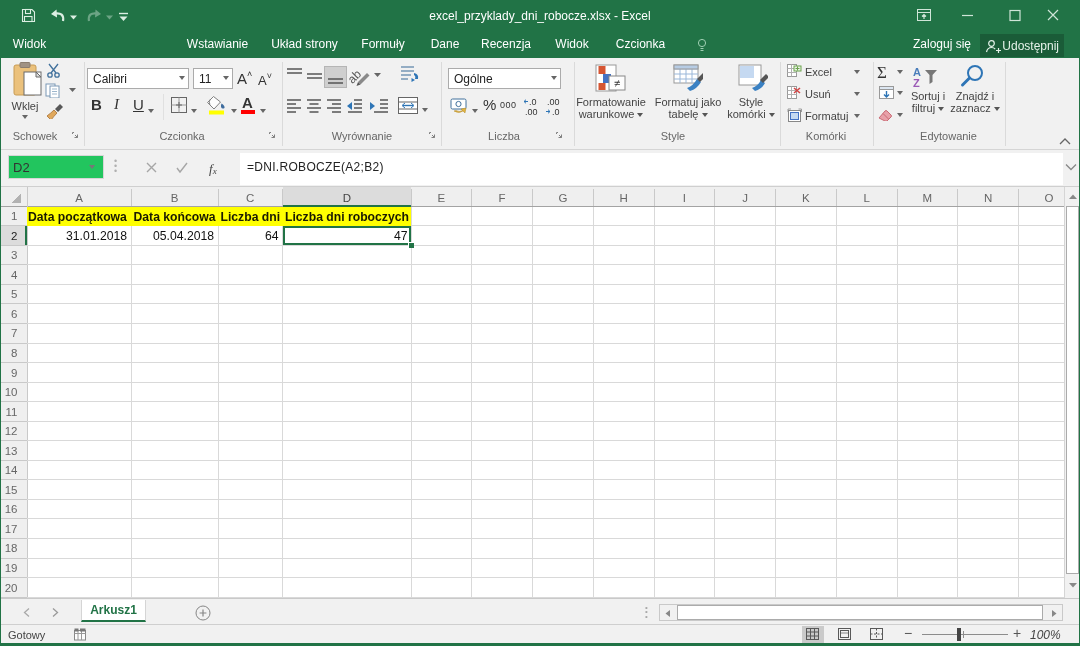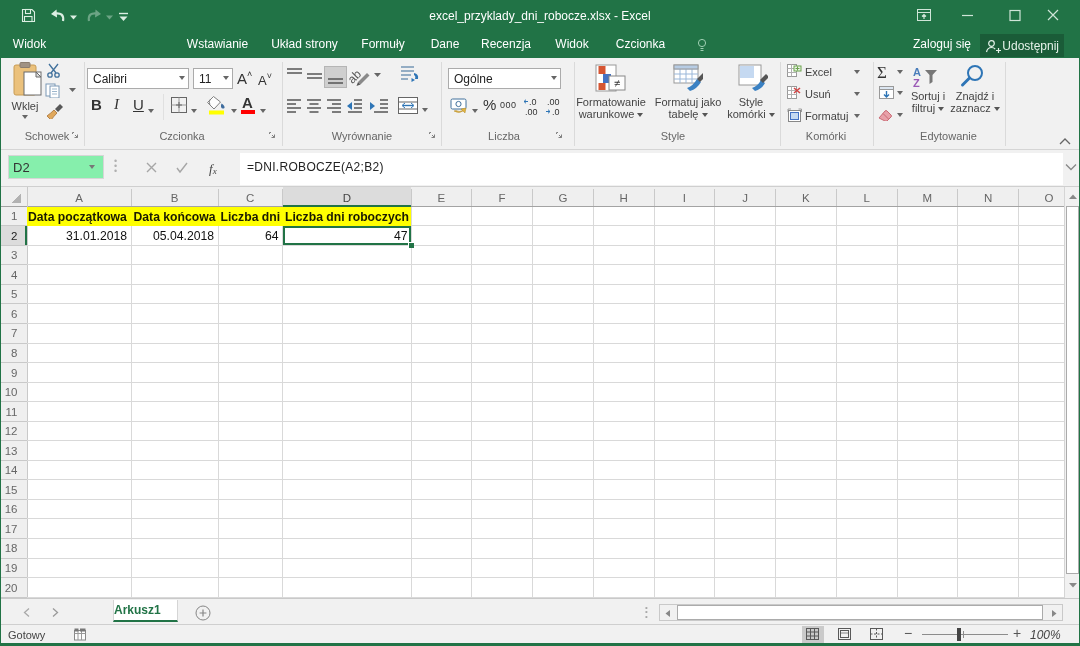--- a/index.html
+++ b/index.html
@@ -116,21 +116,21 @@
     <rect x="1" y="1" width="9" height="12" fill="#fff" stroke="#7b98b5"></rect>
     <rect x="5" y="3" width="9" height="12" fill="#fff" stroke="#7b98b5"></rect>
     <path d="M7 6 h5 M7 8.5 h5 M7 11 h5" stroke="#9db6cc"></path>
     <path d="M24 5 l3.5 4 3.5 -4 z" fill="#666"></path>
   </g>
 </svg>
 <svg class="abs" style="left:44px;top:45px" width="20" height="16" viewBox="0 0 20 16">
   <path d="M2 13 q4 -3 7 -6 l3 3 q-3 3 -6 7 z" fill="#e0a85c" stroke="#b5834a"></path>
   <path d="M10 6 l5 -5 3 3 -5 5 z" fill="#585858"></path>
 </svg>
-<div class="glabel" style="left:34px;margin-left:12px;">Schowek</div>
+<div class="glabel" style="left:34px;">Schowek</div>
 <svg class="launch" style="left:70px;" viewBox="0 0 10 10">
         <g stroke="#808080" fill="none">
           <path d="M1 1 h-0 M1 3 v-2 h2 M8 6 v2 h-2 M3 3 l3 3 M6 3 v3 h-3" opacity="0"></path>
           <path d="M1.5 3 v-1.5 h1.5 M3.5 6.5 h3 v-3 M4 4 l2.5 2.5"></path>
         </g>
       </svg>
 <div class="gsep" style="left:83px;"></div>
 
 <div class="abs" style="left:86px;top:10px;width:102px;height:21px;background:#fff;border:1px solid #ababab;font-size:12px;color:#222;line-height:20px;padding-left:5px;">Calibri</div>
 <div class="ddA" style="left:178px;top:18px;"></div>
@@ -331,21 +331,21 @@
 <div class="abs btxt" style="left:944px;top:32px;width:60px;text-align:center;">Znajdź i<br>zaznacz <span class="dd" style="border-top-color:#555"></span></div>
 <div class="glabel" style="left:938px;padding-left:19px;">Edytowanie</div>
 <div class="gsep" style="left:1004px;"></div>
 <svg class="abs" style="left:1058px;top:80px" width="12" height="8" viewBox="0 0 12 8">
         <path d="M1 6 l5 -5 5 5" stroke="#666" fill="none" stroke-width="1.3"></path>
       </svg>
 
 </div>
 
 <div id="fbar">
-<div class="abs" style="left:7px;top:4px;width:96px;height:24px;background:#86efac;border:1px solid #d6d6d6;font-size:13px;color:#333;line-height:23px;padding-left:4px;">D2</div>
+<div class="abs" style="left:7px;top:4px;width:96px;height:24px;background:#22c55e;border:1px solid #d6d6d6;font-size:13px;color:#333;line-height:23px;padding-left:4px;">D2</div>
 <div class="ddA" style="left:88px;top:14px;border-top-color:#777"></div>
 <div class="abs" style="left:113px;top:8px;color:#b0b0b0;font-size:9px;line-height:5px;">•<br>•<br>•</div>
 <svg class="abs" style="left:144px;top:9px" width="90" height="16" viewBox="0 0 90 16">
   <path d="M2 3 l9 9 M11 3 l-9 9" stroke="#a6a6a6" stroke-width="1.4"></path>
   <path d="M32 8 l3 4 7 -9" stroke="#a6a6a6" stroke-width="1.4" fill="none"></path>
   <text x="64" y="13" font-size="13" font-style="italic" fill="#444" font-family="Liberation Serif">f<tspan dy="1" font-size="9">x</tspan></text>
 </svg>
 <div class="abs" style="left:239px;top:2px;width:823px;height:32px;background:#fff;"></div>
 <div class="abs" style="left:246px;top:9px;font-size:12px;letter-spacing:0.3px;color:#222;">=DNI.ROBOCZE(A2;B2)</div>
 <svg class="abs" style="left:1064px;top:12px" width="12" height="9" viewBox="0 0 12 9">
@@ -493,21 +493,21 @@
 <svg class="abs" style="left:3px;top:395px" width="10" height="7" viewBox="0 0 10 7">
         <path d="M1 1 l4 4.5 4 -4.5 z" fill="#888"></path>
       </svg>
 </div>
 
 <div id="sheetbar">
 <svg class="abs" style="left:22px;top:9px" width="40" height="9" viewBox="0 0 40 9">
   <path d="M6 0.5 L1.5 4.5 L6 8.5" fill="none" stroke="#a8a8a8" stroke-width="1.3"></path>
   <path d="M30 0.5 L34.5 4.5 L30 8.5" fill="none" stroke="#9a9a9a" stroke-width="1.3"></path>
 </svg>
-<div class="abs" style="left:112px;top:1px;width:65px;height:22px;background:#fff;border-left:1px solid #d5d5d5;border-right:1px solid #d5d5d5;border-bottom:2.5px solid #217346;color:#217346;font-weight:bold;font-size:12px;text-align:left;line-height:20px;">Arkusz1</div>
+<div class="abs" style="left:80px;top:1px;width:65px;height:22px;background:#fff;border-left:1px solid #d5d5d5;border-right:1px solid #d5d5d5;border-bottom:2.5px solid #217346;color:#217346;font-weight:bold;font-size:12px;text-align:center;line-height:20px;">Arkusz1</div>
 <svg class="abs" style="left:194px;top:6px" width="16" height="16" viewBox="0 0 16 16">
   <circle cx="8" cy="8" r="7" fill="none" stroke="#868686"></circle>
   <path d="M8 4.6 v6.8 M4.6 8 h6.8" stroke="#868686" stroke-width="1.2"></path>
 </svg>
 <div class="abs" style="left:644px;top:7px;color:#a8a8a8;font-size:8px;line-height:4.4px;">•<br>•<br>•</div>
 <div class="abs" style="left:658px;top:5px;width:404px;height:17px;background:#f1f1f1;border:1px solid #c9c9c9;">
   <svg class="abs" style="left:4px;top:4px" width="7" height="9" viewBox="0 0 7 9">
           <path d="M6 1 L1.5 4.5 L6 8 z" fill="#888"></path>
         </svg>
   <div class="abs" style="left:17px;top:0px;width:366px;height:15px;background:#fff;border:1px solid #ababab;"></div>

